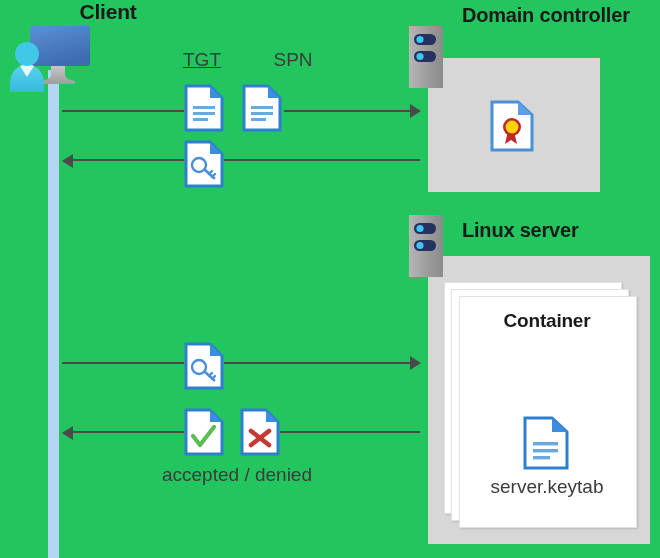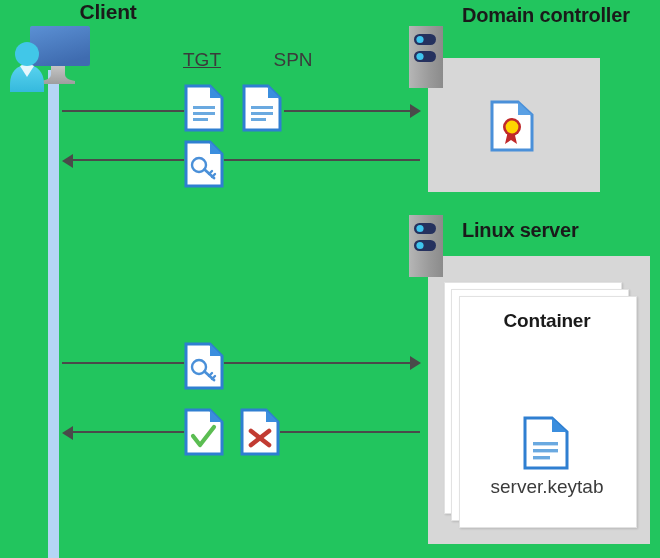--- a/index.html
+++ b/index.html
@@ -221,20 +221,21 @@
   </div>
 
   <div class="abs" id="doc-deny">
     <svg width="40" height="48" viewBox="0 0 40 48" xmlns="http://www.w3.org/2000/svg">
       <path d="M2 2 h24 l12 12 v32 H2 z" fill="#ffffff" stroke="#2f7fd1" stroke-width="3"></path>
       <path d="M26 2 l12 12 H26 z" fill="#3b8ede"></path>
       <path d="M11 23 L29 37 M29 23 L11 37" stroke="#c23b32" stroke-width="4.6" stroke-linecap="round"></path>
     </svg>
   </div>
 
+  <div class="abs label-plain" id="accepted-denied">accepted / denied</div>
 
   <div class="abs gray-panel" id="dc-panel"></div>
 
   <div class="abs" id="dc-server">
     <svg width="34" height="62" viewBox="0 0 34 62" xmlns="http://www.w3.org/2000/svg">
       <defs>
         <linearGradient id="rackGradA" x1="0" y1="0" x2="1" y2="0">
           <stop offset="0%" stop-color="#b6b6b6"></stop>
           <stop offset="60%" stop-color="#9a9a9a"></stop>
           <stop offset="100%" stop-color="#8b8b8b"></stop>

